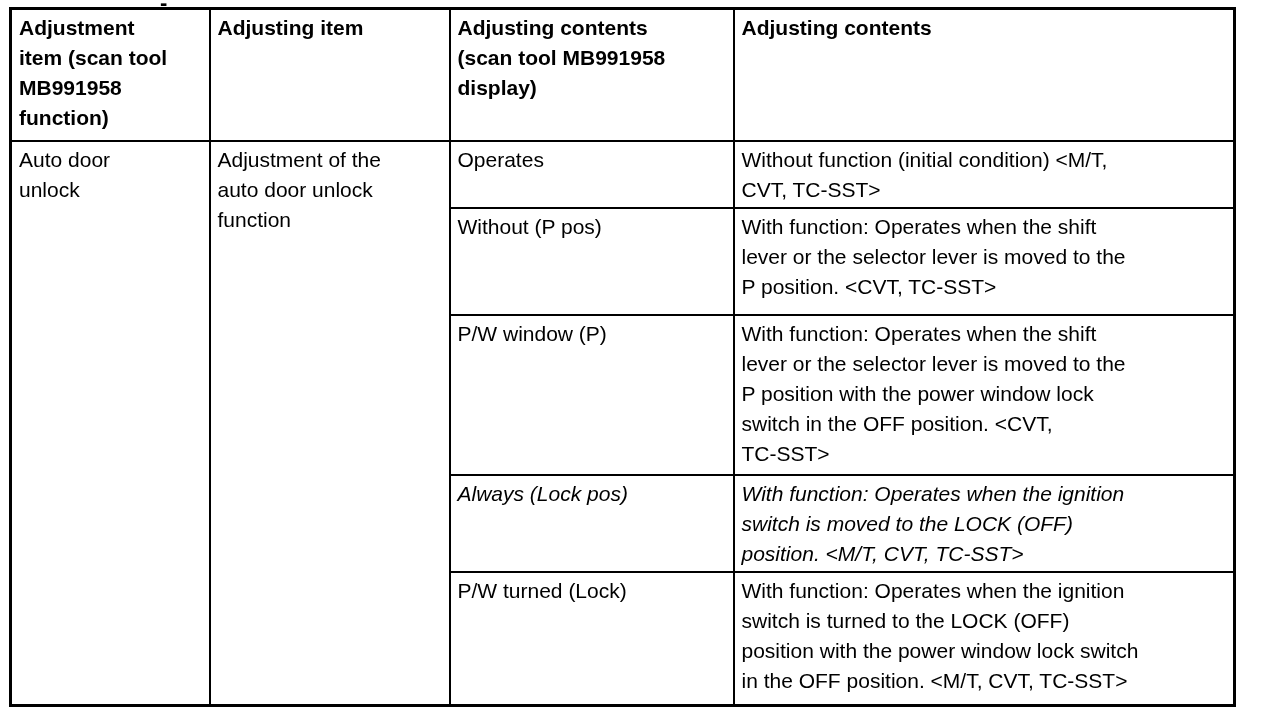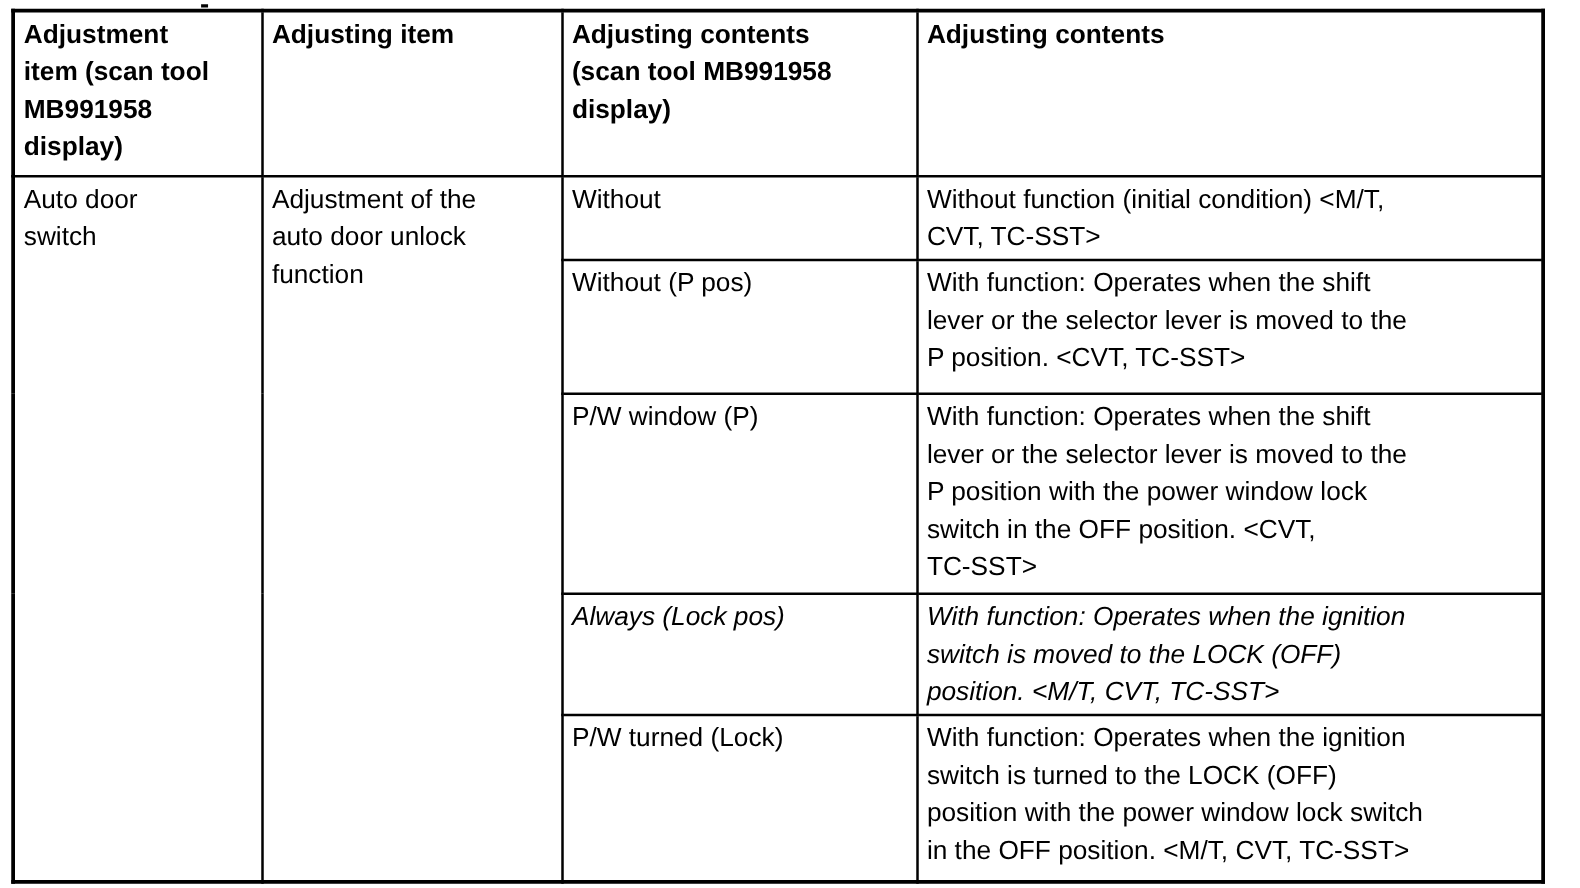--- a/index.html
+++ b/index.html
@@ -71,35 +71,35 @@
       <col style="width:240px">
       <col style="width:284px">
       <col style="width:501px">
     </colgroup>
 
     <tbody>
         <tr class="row-header">
       <th>Adjustment
 item (scan tool
 MB991958
-display)</th>
+function)</th>
       <th>Adjusting item</th>
       <th>Adjusting contents
 (scan tool MB991958
 display)</th>
       <th>Adjusting contents</th>
     </tr>
 
     <tr class="row-1">
       <td rowspan="5">Auto door
-switch</td>
+unlock</td>
       <td rowspan="5">Adjustment of the
 auto door unlock
 function</td>
-      <td>Without</td>
+      <td>Operates</td>
       <td>Without function (initial condition) &lt;M/T,
 CVT, TC-SST&gt;</td>
     </tr>
 
     <tr class="row-2">
       <td>Without (P pos)</td>
       <td>With function: Operates when the shift
 lever or the selector lever is moved to the
 P position. &lt;CVT, TC-SST&gt;</td>
     </tr>

